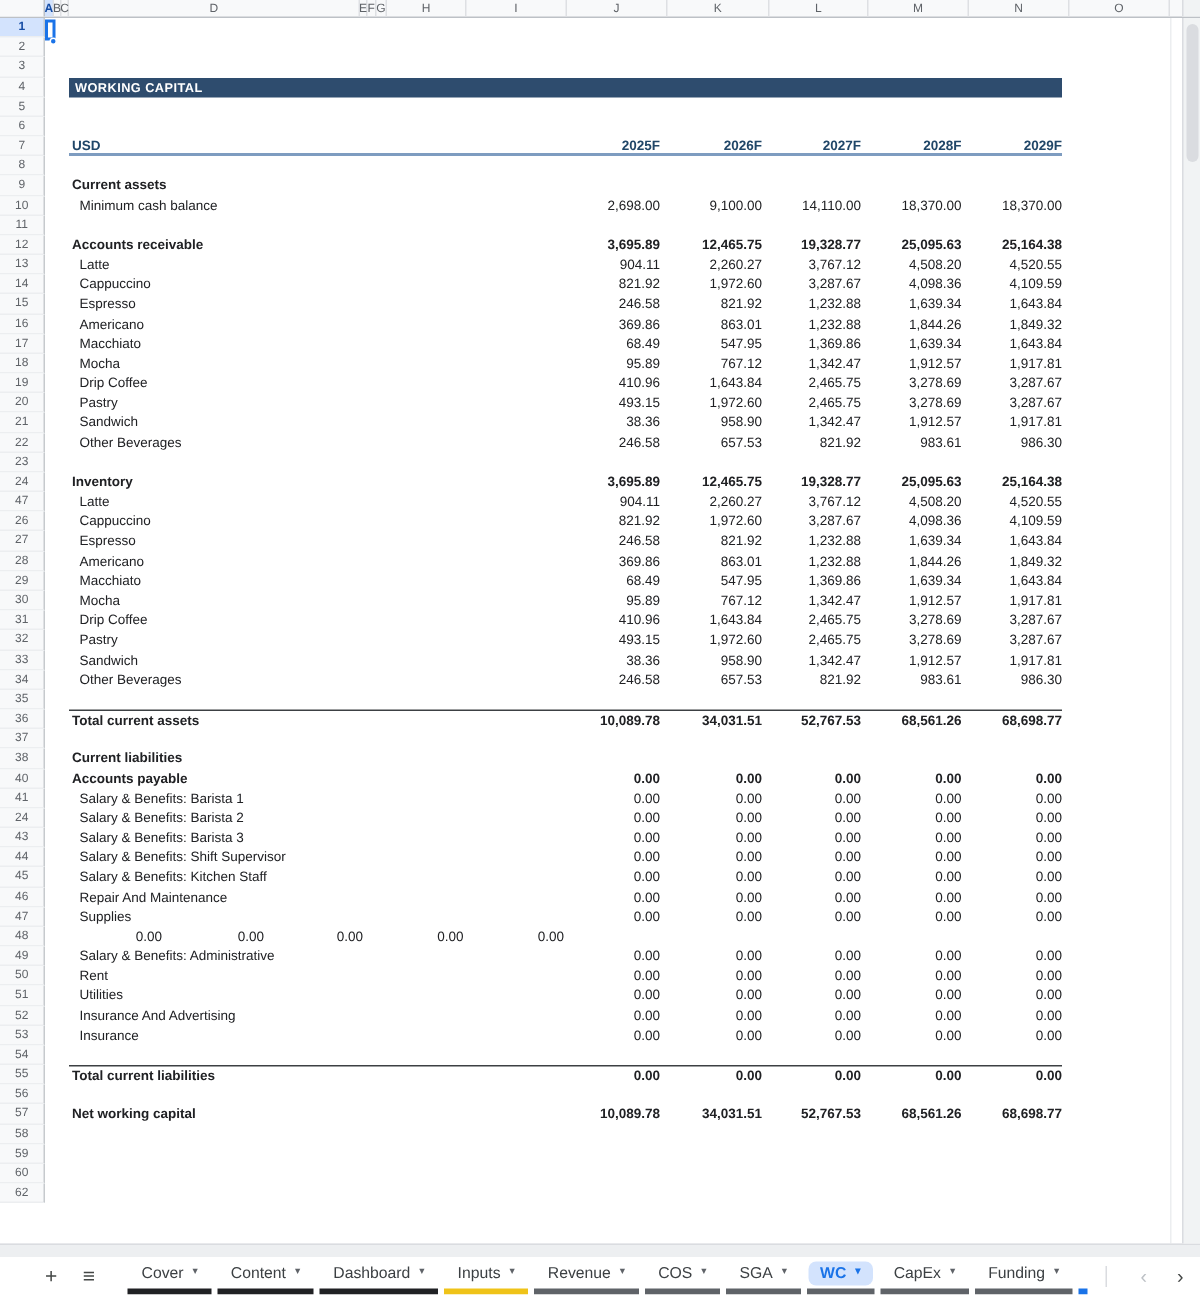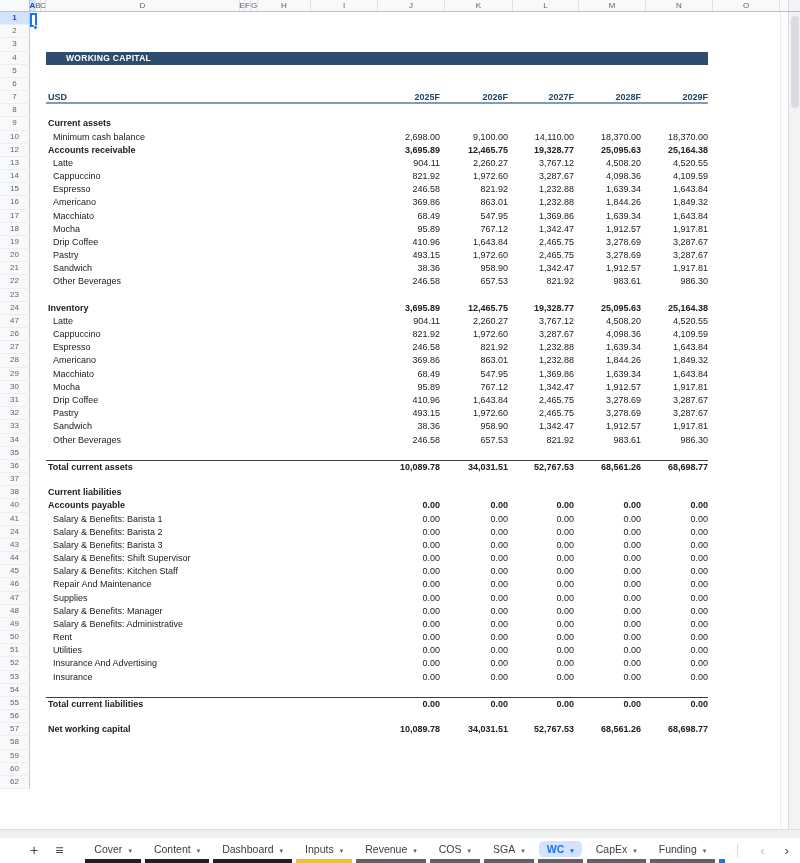--- a/index.html
+++ b/index.html
@@ -20,21 +20,21 @@
   .body{position:relative;height:817px;background:#fff}
   .row{display:flex;height:13.177px}
   .gut{width:30px;background:#F8F9FA;border-right:1px solid #C6CACD;border-bottom:1px solid #ECEEF0;
     font-size:8px;color:#5F6368;text-align:center;line-height:12.5px}
   .gut.sel{background:#D3E3FD;color:#174EA6;font-weight:bold}
   .rc{position:relative;flex:1;display:flex}
   .band{display:flex;margin-left:16px;width:662px;height:100%}
   .band.uline{border-bottom:2px solid #7E9CC0}
   .band.tline{border-top:1px solid #3C4043}
   .band.titlebar{color:#fff;align-items:center;font-size:8.5px;font-weight:bold;
-    padding-left:20px;letter-spacing:.3px}
+    padding-left:4px;letter-spacing:.3px}
   .lbl{width:332px;font-size:9px;color:#202124;line-height:13.177px;padding-left:2px;white-space:nowrap;overflow:visible}
   .lbl.ind{padding-left:7px}
   .lbl.b{font-weight:bold}
   .num{font-size:9px;color:#202124;text-align:right;line-height:13.177px;white-space:nowrap}
   .num.b{font-weight:bold}
   .navy{color:#204668;font-weight:bold}
 
   
   .selbox{position:absolute;left:30px;top:0.5px;width:7px;height:14px;border:2px solid #1A73E8;z-index:5}
   .fillhandle{position:absolute;left:33px;top:12.5px;width:5px;height:5px;border-radius:50%;
@@ -43,21 +43,21 @@
   .vscroll{position:absolute;left:788px;top:0;width:12px;height:817px;background:#F1F3F4;
     border-left:1px solid #DADCE0;z-index:4}
   .vthumb{position:absolute;left:2px;top:4px;width:8px;height:92px;background:#DADCE0;border-radius:4px}
 
   
   .hscroll{height:9px;background:#EDEFF1;border-top:1px solid #DADCE0;position:relative}
   .tabbar{height:25px;background:#FFFFFF;display:flex;align-items:center;padding-left:30px;position:relative}
   .tbicon{font-size:14px;color:#444746;margin-right:17px;cursor:pointer;line-height:25px}
   .tabs{display:flex;height:25px;margin-left:4px}
   .tab{position:relative;height:25px;display:flex;align-items:center;padding:0 2px 4px;margin-right:2px;cursor:pointer}
-  .tlabel-wrap{display:flex;align-items:flex-end;padding:2px 8px;border-radius:5px}
+  .tlabel-wrap{display:flex;align-items:flex-start;padding:2px 8px;border-radius:5px}
   .tlabel{font-size:10.5px;color:#3C4043;font-weight:500;white-space:nowrap}
   .arrow{font-size:7px;color:#5F6368;margin-left:6px}
   .tab.active .tlabel-wrap{background:#D3E3FD}
   .tab.active .tlabel,.tab.active .arrow{color:#1A73E8;font-weight:bold}
   .strip{position:absolute;left:1px;right:1px;bottom:0;height:4px}
   .bluestub{width:6px;height:4px;align-self:flex-end;margin-left:1px}
   .tabsep{width:1px;height:14px;background:#DADCE0;margin:0 12px;align-self:center}
   .navbtn{font-size:13px;padding:0 10px;color:#444746;cursor:pointer;line-height:25px}
   .navbtn.disabled{color:#BDC1C6}
 </style>
@@ -144,20 +144,24 @@
             <div class="lbl ind">Minimum cash balance</div>
             <div class="num" style="width: 62px;">2,698.00</div>
             <div class="num" style="width: 68px;">9,100.00</div>
             <div class="num" style="width: 66px;">14,110.00</div>
             <div class="num" style="width: 67px;">18,370.00</div>
             <div class="num" style="width: 67px;">18,370.00</div>
           </div>
         </div>
       </div>
       <div class="row">
+        <div class="gut">11</div>
+        <div class="rc"></div>
+      </div>
+      <div class="row">
         <div class="gut">12</div>
         <div class="rc">
           <div class="band">
             <div class="lbl b">Accounts receivable</div>
             <div class="num b" style="width: 62px;">3,695.89</div>
             <div class="num b" style="width: 68px;">12,465.75</div>
             <div class="num b" style="width: 66px;">19,328.77</div>
             <div class="num b" style="width: 67px;">25,095.63</div>
             <div class="num b" style="width: 67px;">25,164.38</div>
           </div>
@@ -570,21 +574,20 @@
             <div class="num" style="width: 66px;">0.00</div>
             <div class="num" style="width: 67px;">0.00</div>
             <div class="num" style="width: 67px;">0.00</div>
           </div>
         </div>
       </div>
       <div class="row">
         <div class="gut">48</div>
         <div class="rc">
           <div class="band">
-            <div class="lbl ind">Salary &amp; Benefits: Manager</div>
             <div class="num" style="width: 62px;">0.00</div>
             <div class="num" style="width: 68px;">0.00</div>
             <div class="num" style="width: 66px;">0.00</div>
             <div class="num" style="width: 67px;">0.00</div>
             <div class="num" style="width: 67px;">0.00</div>
           </div>
         </div>
       </div>
       <div class="row">
         <div class="gut">49</div>

